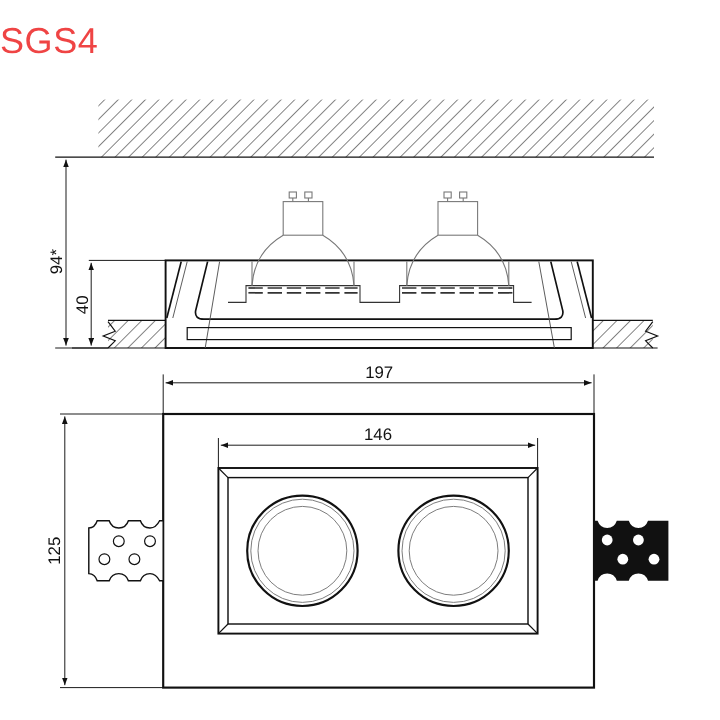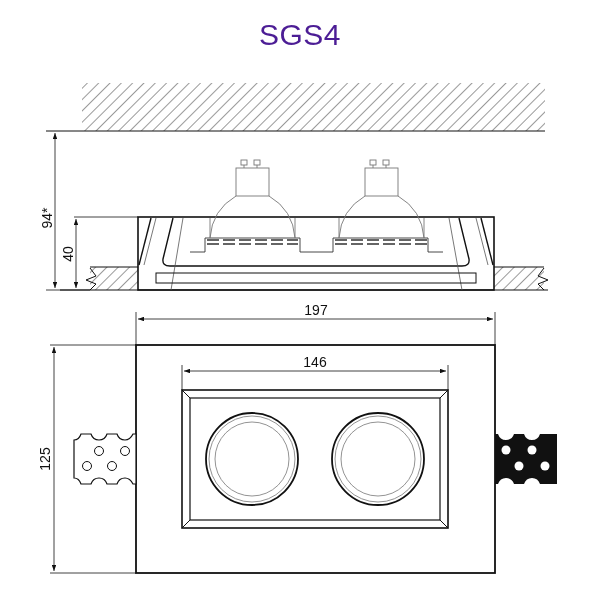--- a/index.html
+++ b/index.html
@@ -1,17 +1,17 @@
 <!DOCTYPE html>
 <html><head>
 <meta charset="utf-8">
 <style>
   html, body { margin:0; padding:0; background:#ffffff; }
   body { width:600px; height:600px; position:relative; overflow:hidden; font-family:"Liberation Sans", sans-serif; }
-  #title { position:absolute; left:0; top:18px; width:600px; text-align:center; font-size:30px; color:#4c1d95; letter-spacing:0.5px; }
+  #title { position:absolute; left:0; top:18px; width:600px; text-align:left; font-size:30px; color:#ef4444; letter-spacing:0.5px; }
   svg { position:absolute; left:0; top:0; }
   .dim { font-family:"Liberation Sans", sans-serif; font-size:14px; fill:#111; }
 </style>
 </head>
 <body>
 
 <div id="title">SGS4</div>
 
 <svg width="600" height="600" viewBox="0 0 600 600">
   <defs>

